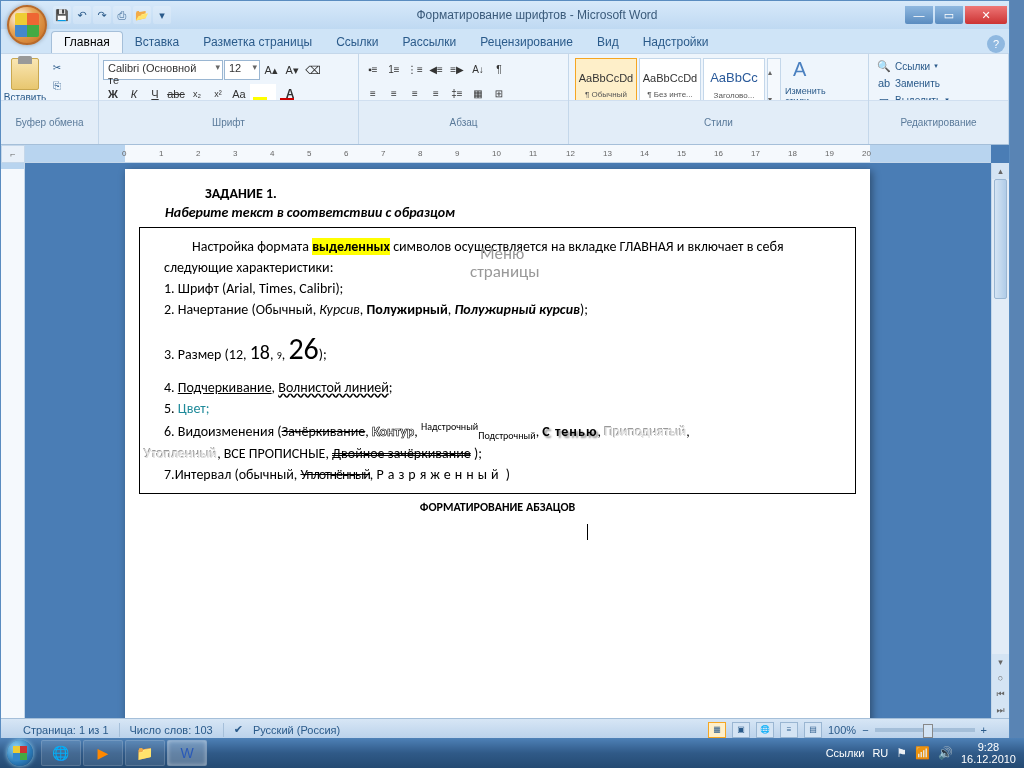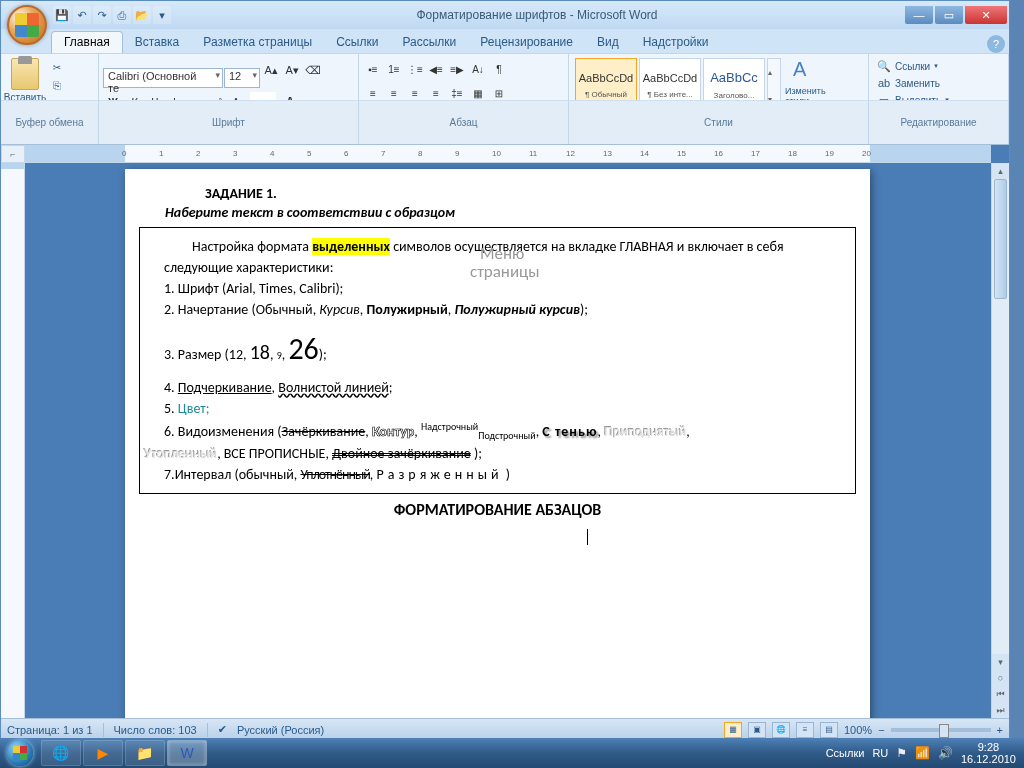--- a/index.html
+++ b/index.html
@@ -39,21 +39,21 @@
 .tab.active { background:#f2f7fc; border:1px solid #a5bfd9; border-bottom:none; color:#000; }
 .ribbon { height:92px; background:#eef5fc; border-top:1px solid #c4d7ea; border-bottom:1px solid #a5bfd9; display:flex; }
 .group { border-right:1px solid #c4d7ea; display:flex; flex-direction:column; padding:2px 4px 0; position:relative; }
 .group-label { font-size:10px; color:#5a7a9a; text-align:center; padding:16px 0; position:absolute; bottom:0; left:0; right:0; background:#e2edf8; border-top:1px solid #d0dff0; }
 .group-body { flex:1; display:flex; gap:2px; }
 .paste-big { width:40px; display:flex; flex-direction:column; align-items:center; font-size:10px; color:#2a5a8a; gap:2px; padding-top:2px; }
 .paste-icon { width:28px; height:32px; background:linear-gradient(#f9e6b3,#e8c770); border:1px solid #c9a850; border-radius:2px; position:relative; }
 .paste-icon::after{content:""; position:absolute; top:-3px; left:6px; width:14px; height:8px; background:#999; border-radius:2px 2px 0 0;}
 .mini-col { display:flex; flex-direction:column; gap:1px; padding-top:2px; }
 .mini { width:20px; height:18px; font-size:10px; display:flex; align-items:center; justify-content:center; color:#2a5a8a; }
-.font-combo { height:20px; background:#fff; border:1px solid #9ab6d2; font-size:11px; padding:1px 14px 1px 4px; position:relative; color:#333;margin-top:8px; }
+.font-combo { height:20px; background:#fff; border:1px solid #9ab6d2; font-size:11px; padding:1px 14px 1px 4px; position:relative; color:#333; }
 .font-combo::after{content:"▾"; position:absolute; right:2px; top:1px; font-size:9px; color:#666;}
 .fc-name{width:120px;} .fc-size{width:36px;}
 .btn-row { display:flex; gap:1px; }
 .rbtn { width:20px; height:20px; font-size:11px; display:flex; align-items:center; justify-content:center; color:#333; border:1px solid transparent; }
 .rbtn.b{font-weight:bold;} .rbtn.i{font-style:italic;} .rbtn.u{text-decoration:underline;}
 .rbtn.s{text-decoration:line-through;} .rbtn.sub{font-size:9px;} .rbtn.sup{font-size:9px;}
 .hl-btn { width:26px; background:linear-gradient(#fff,#fff); position:relative;}
 .hl-btn::before{content:""; position:absolute; left:2px; bottom:2px; width:14px; height:4px; background:#ff0;}
 .fc-btn { width:26px; position:relative;}
 .fc-btn::before{content:"A"; font-weight:bold; font-size:12px;}
@@ -90,23 +90,23 @@
 .un{text-decoration:underline;} .st{text-decoration:line-through;}
 .wavy{text-decoration: underline wavy #000;}
 .outline{color:#fff; -webkit-text-stroke:0.6px #000; font-weight:bold;text-align:center;}
 .shadow{text-shadow:2px 2px 2px #888; font-weight:bold; letter-spacing:1px;}
 .emboss{color:#ddd; text-shadow:1px 1px 0 #fff, -1px -1px 0 #999;}
 .dblstrike{text-decoration:line-through; text-decoration-style:double;}
 .col5{color:#1f8a9a;}
 .spaced{letter-spacing:4px;}
 .dense{letter-spacing:-1px;}
 .sup{vertical-align:super; font-size:10px;} .sub{vertical-align:sub; font-size:10px;}
-.h-para{font-weight:bold; text-align:center; font-size:16px; margin-top:6px;}
+.h-para{font-weight:bold; text-align:center; font-size:12px; margin-top:6px;}
 .cursor{display:inline-block; width:1px; height:16px; background:#000; margin-left:180px; margin-top:10px;}
-.statusbar{height:22px; background:linear-gradient(#d7e6f5,#b8d0ea); border-top:1px solid #a5bfd9; display:flex; align-items:center; font-size:11px; color:#2a5a8a; padding:0 6px; gap:10px;}
+.statusbar{height:22px; background:linear-gradient(#d7e6f5,#b8d0ea); border-top:1px solid #a5bfd9; display:flex; align-items:center; font-size:11px; color:#2a5a8a; padding:0 22px; gap:10px;}
 .statusbar .sep{width:1px; height:14px; background:#a5bfd9;}
 .sb-right{margin-left:auto; display:flex; align-items:center; gap:6px;}
 .view-btn{width:18px; height:16px; background:#d4e4f4; border:1px solid #9ab6d2; font-size:8px; display:flex; align-items:center; justify-content:center;}
 .view-btn.active{background:#feefc9; border-color:#f5a623;}
 .zoom-slider{width:100px; height:4px; background:#a5bfd9; position:relative;}
 .zoom-slider::after{content:""; position:absolute; left:48px; top:-4px; width:8px; height:12px; background:#d4e4f4; border:1px solid #888;}
 .taskbar{position:absolute; left:0; right:0; bottom:0; height:30px; background:linear-gradient(#4e81b7,#305a88 50%,#244a72); display:flex; align-items:center;}
 .start-orb{width:40px; height:30px; display:flex; align-items:center; justify-content:center;}
 .start-orb-c{width:26px; height:26px; border-radius:50%; background:radial-gradient(circle at 35% 30%,#8fd4f5,#2a7ab8 60%,#1a4a78); box-shadow:0 0 5px #8fd4f5; display:flex; align-items:center; justify-content:center;}
 .start-orb-c::after{content:""; width:14px; height:14px; background:

